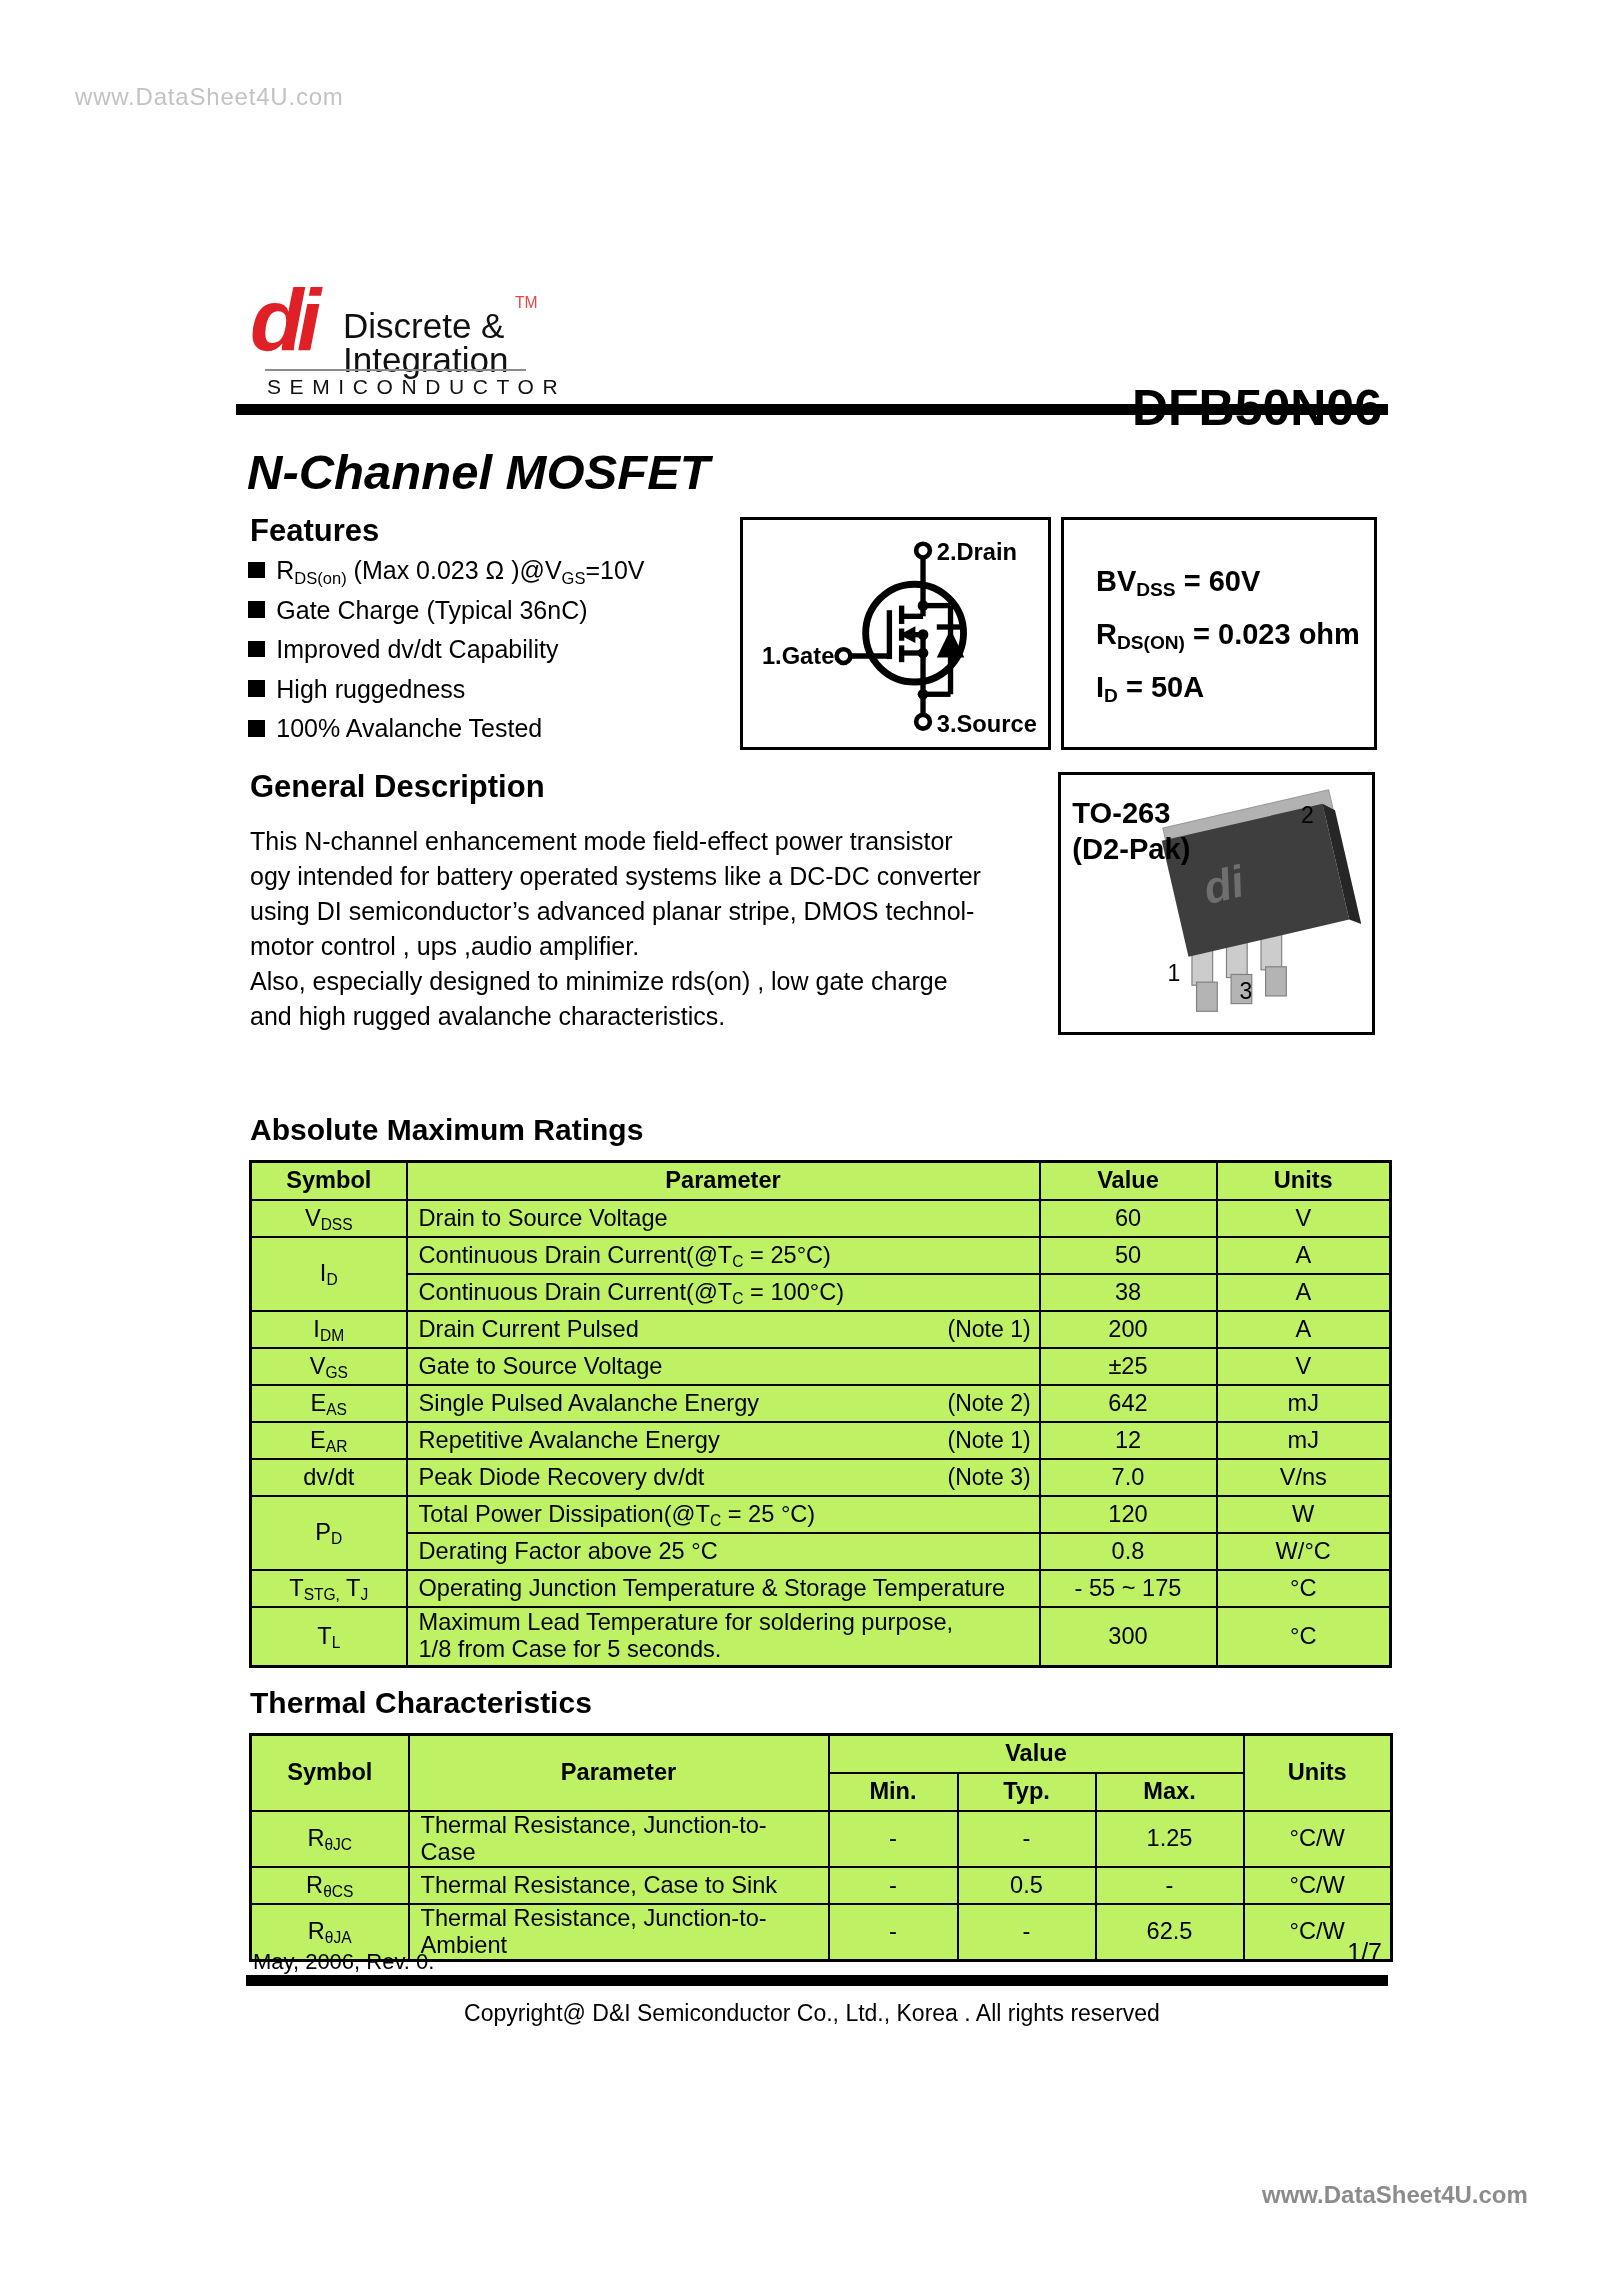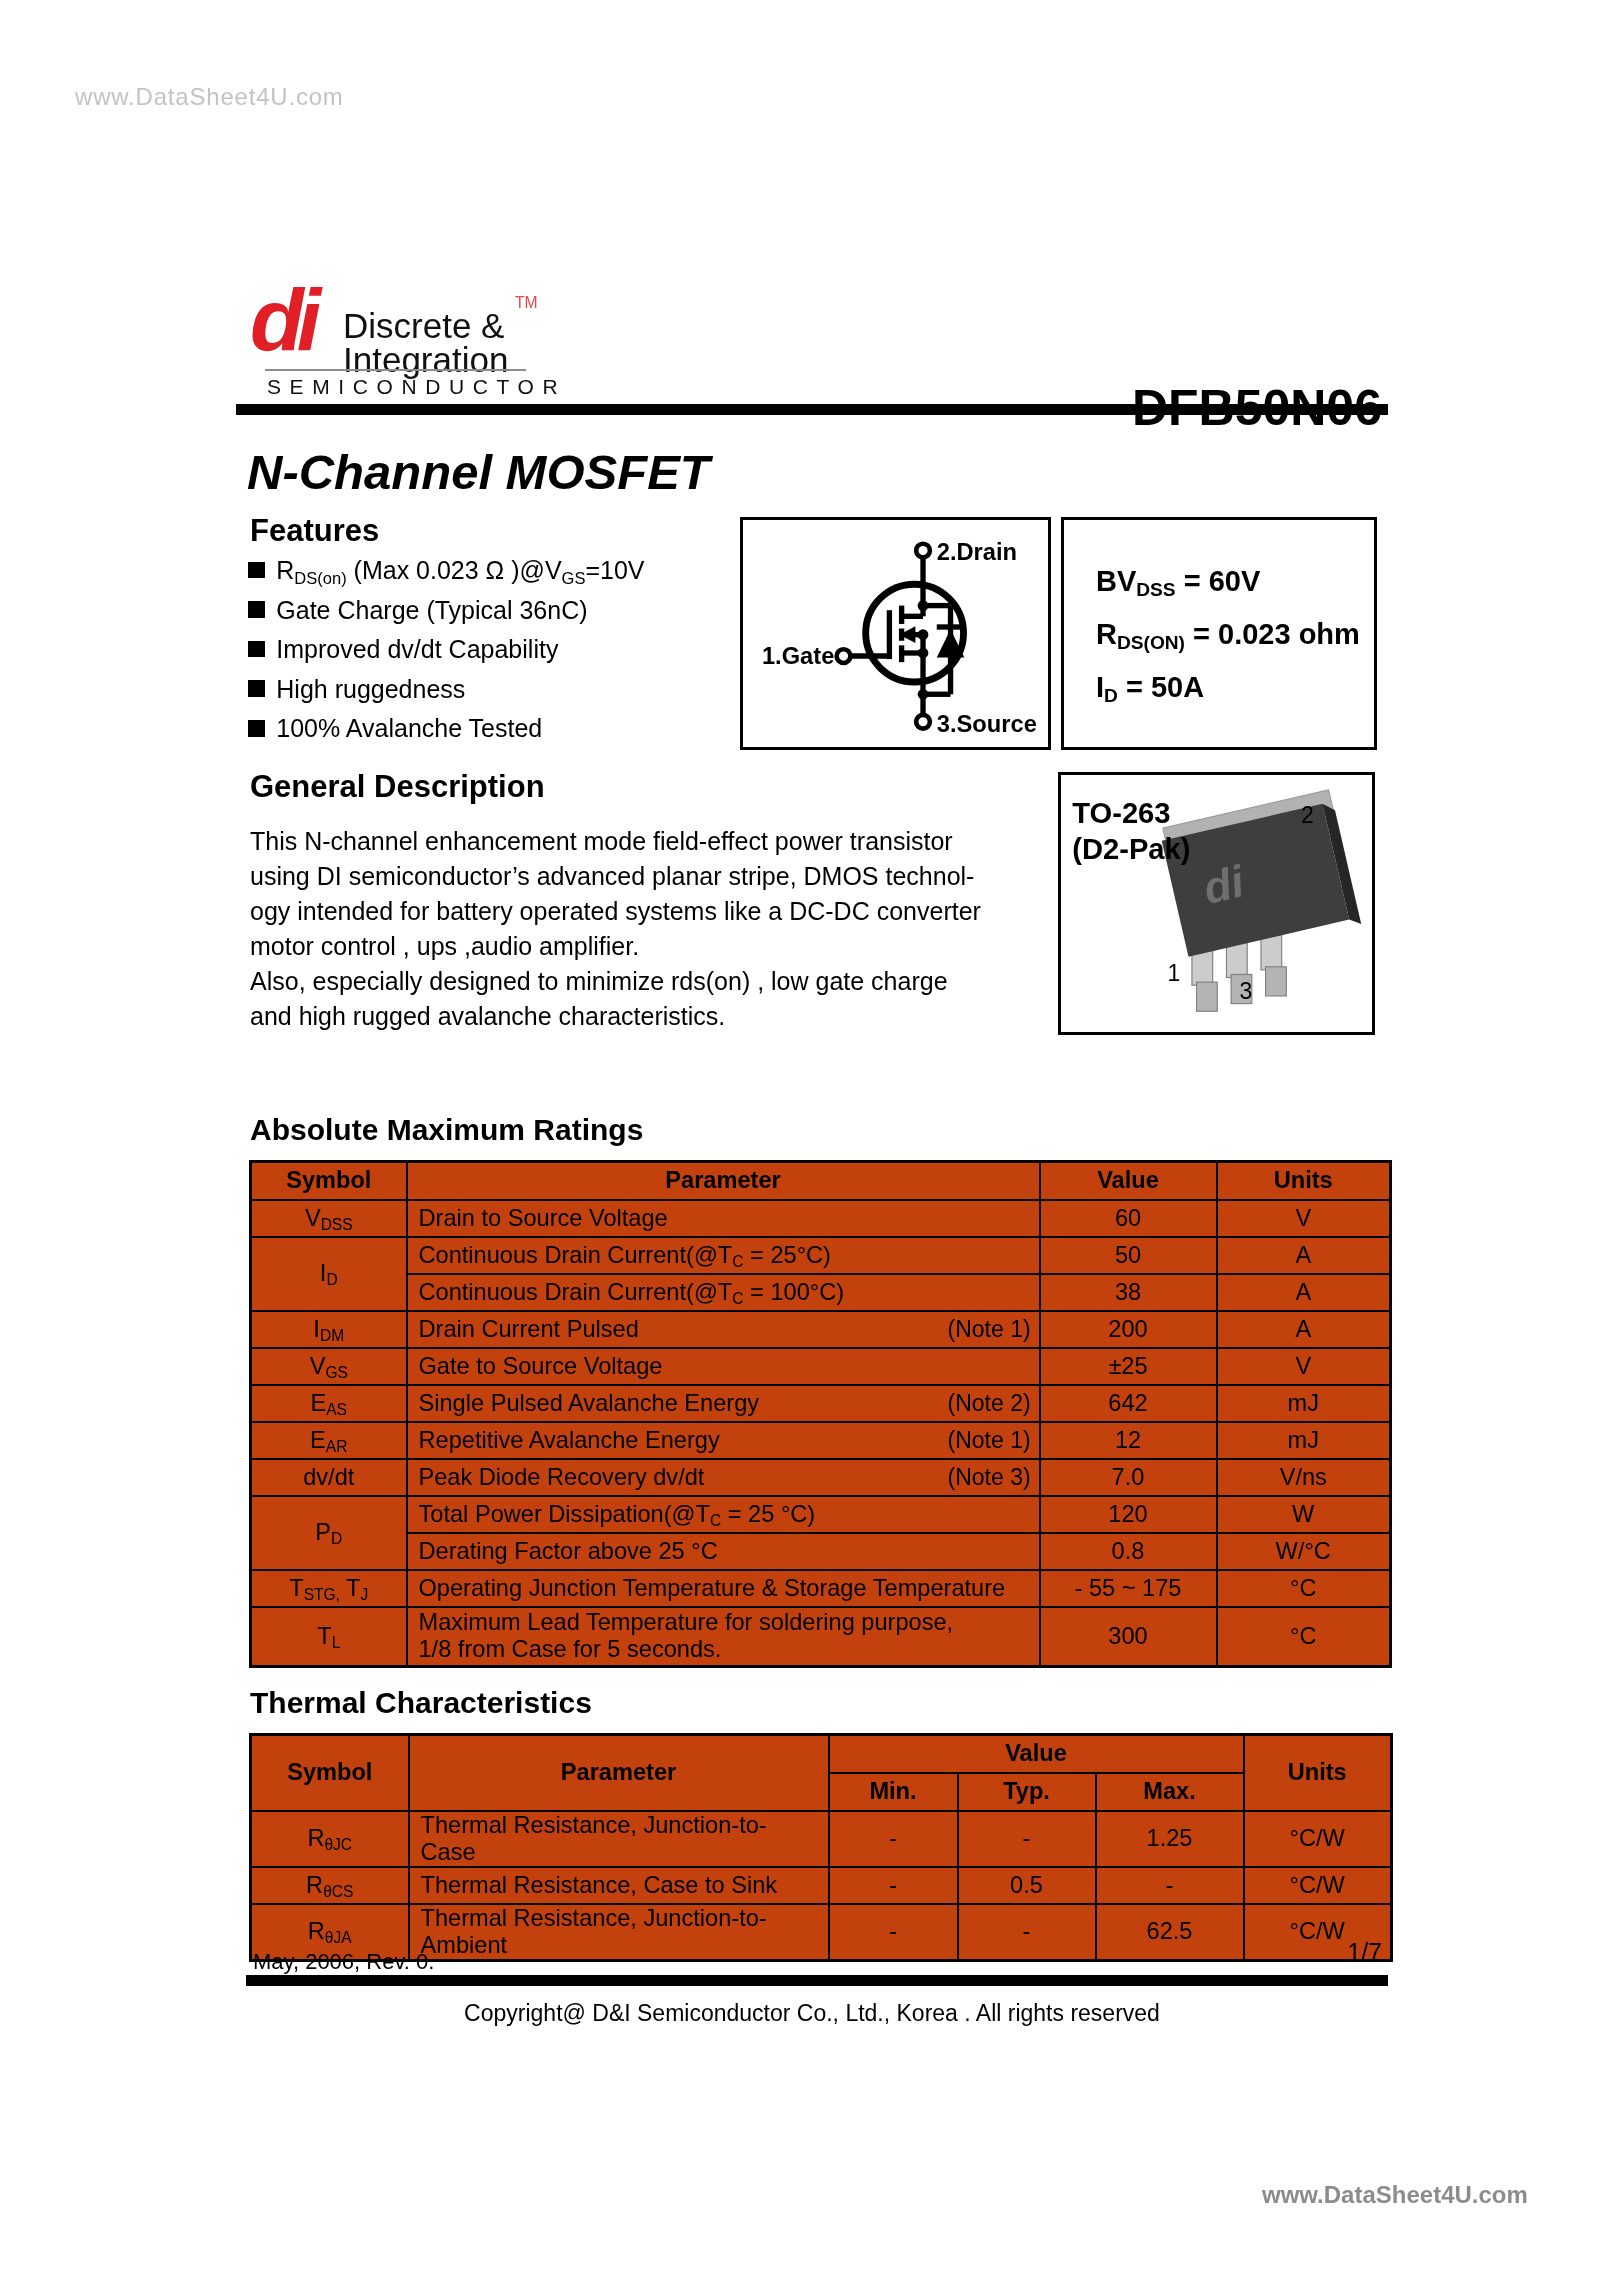--- a/index.html
+++ b/index.html
@@ -41,21 +41,21 @@
   .gd-text{position:absolute;left:250px;top:824px;width:769px;font-size:25px;}
   .gd-line{line-height:35px;white-space:nowrap;}
   
   .package-box{position:absolute;left:1058px;top:772px;width:317px;height:263px;border:3.1px solid #000;box-sizing:border-box;}
   .package-box svg{width:100%;height:100%;}
   
   .abs-heading{position:absolute;left:250px;top:1113px;font-size:30px;font-weight:bold;}
   .abs-table-wrap{position:absolute;left:249px;top:1160px;}
   .thermal-heading{position:absolute;left:250px;top:1686px;font-size:30px;font-weight:bold;}
   .thermal-table-wrap{position:absolute;left:249px;top:1733px;}
-  table.data{border-collapse:collapse;table-layout:fixed;width:1141px;background:#c2410c;border:3.9px solid #000;}
+  table.data{border-collapse:collapse;table-layout:fixed;width:1141px;background:#bef264;border:3.9px solid #000;}
   table.data th,table.data td{border:2.4px solid #000;vertical-align:middle;font-size:23.6px;padding:0;overflow:hidden;}
   table.data th{font-weight:bold;text-align:center;}
   table.data tr{height:37px;}
   table.data tr.hdr{height:38px;}
   table.data tr.tall{height:60px;}
   td.sym,td.val,td.unit{text-align:center;margin-top:17px;}
   td.sym{font-size:24px;}
   td.param{text-align:left;}
   .pcell{display:flex;justify-content:space-between;align-items:center;padding:0 7.9px 0 11px;}
   .pcell .note{white-space:nowrap;font-size:23px;}
@@ -144,22 +144,22 @@
 
   <div class="specs-box">
     <div class="spec-line"><span>BV</span><sub>DSS</sub><span> = 60V</span></div>
     <div class="spec-line"><span>R</span><sub>DS(ON)</sub><span> = 0.023 ohm</span></div>
     <div class="spec-line"><span>I</span><sub>D</sub><span> = 50A</span></div>
   </div>
 
   <div class="gd-heading">General Description</div>
   <div class="gd-text">
     <div class="gd-line">This  N-channel enhancement mode field-effect power transistor</div>
+    <div class="gd-line">ogy intended for battery operated systems like a DC-DC converter</div>
     <div class="gd-line">using DI semiconductor’s  advanced planar stripe, DMOS technol-</div>
-    <div class="gd-line">ogy intended for battery operated systems like a DC-DC converter</div>
     <div class="gd-line">motor control , ups ,audio amplifier.</div>
     <div class="gd-line">Also, especially designed  to  minimize  rds(on) , low gate charge</div>
     <div class="gd-line">and high rugged avalanche characteristics.</div>
   </div>
 
   <div class="package-box">
     <svg viewBox="0 0 404 335">
 
       <g stroke="#7f7f7f" stroke-width="1.5">
         <rect x="170" y="228" width="27" height="46" fill="#cccccc"></rect>

